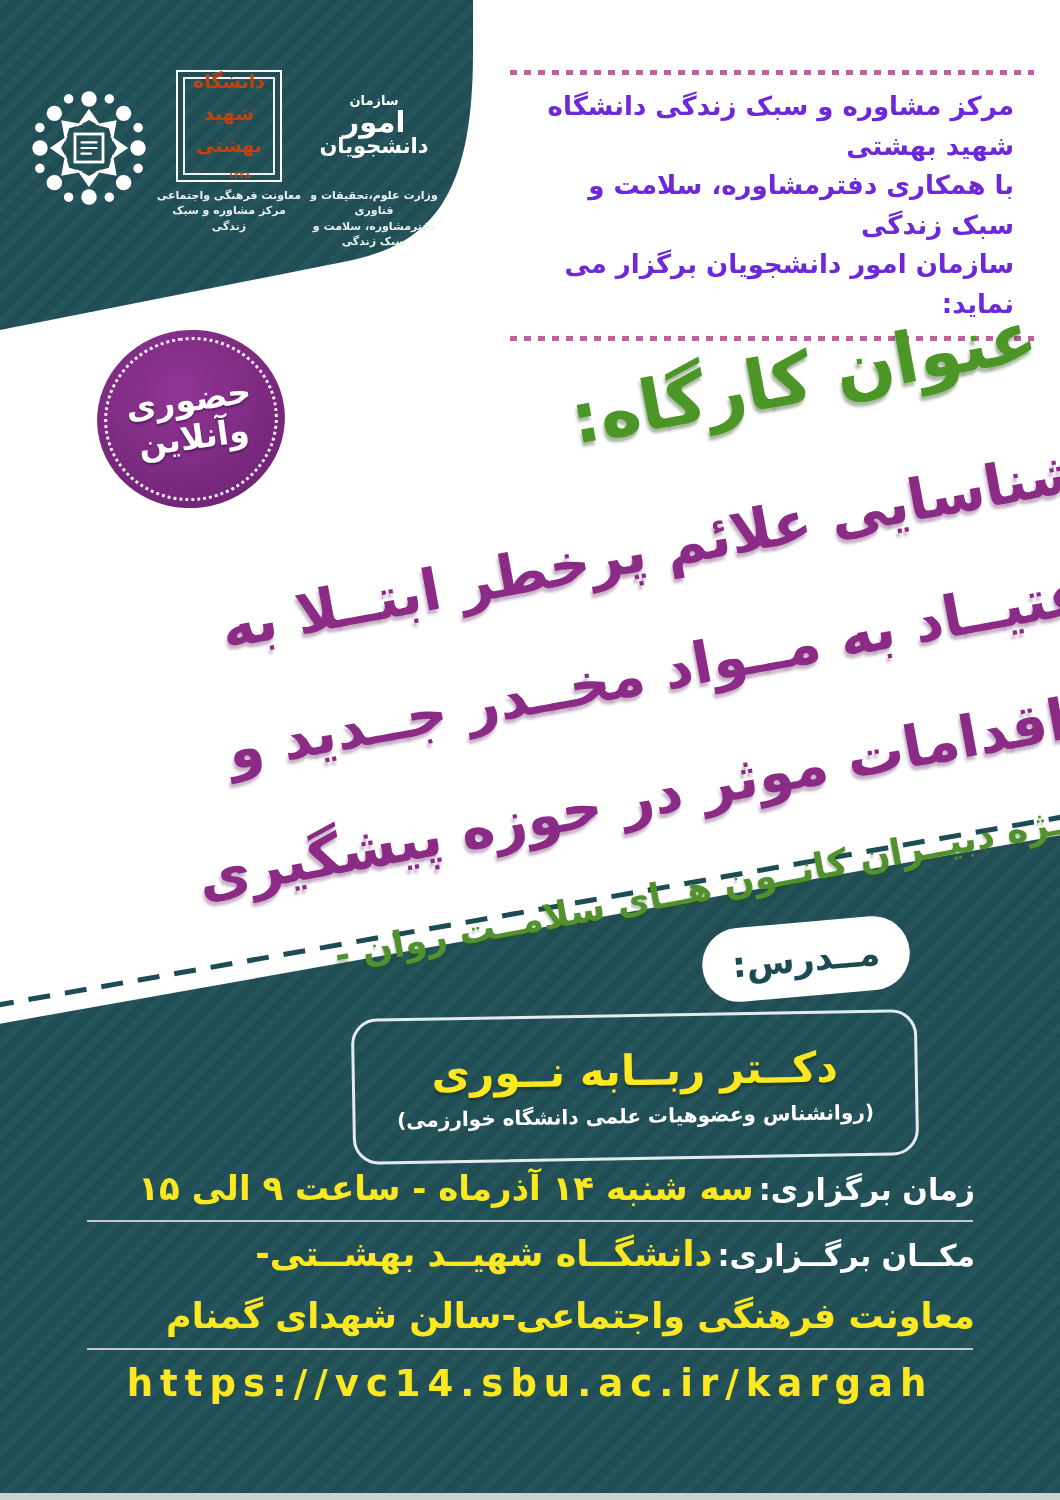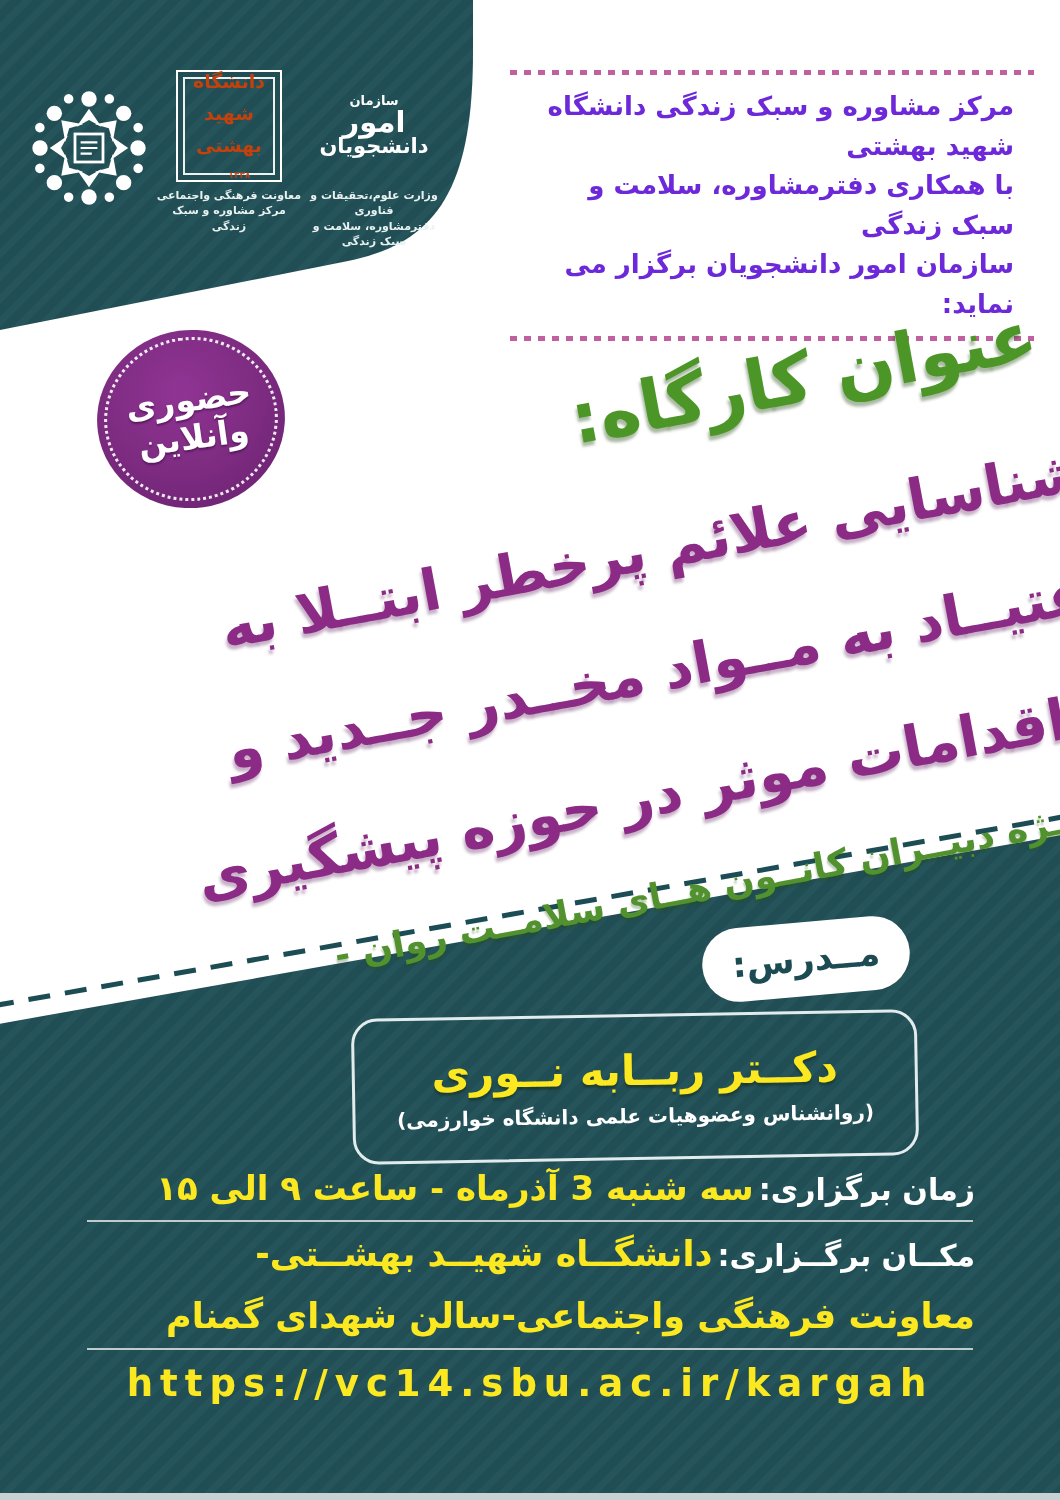--- a/index.html
+++ b/index.html
@@ -236,21 +236,21 @@
     <span>مــدرس:</span>
   </div>
   <div class="instructor-box">
     <div class="instructor-name">دکــتر ربــابه نــوری</div>
     <div class="instructor-role">(روانشناس وعضوهیات علمی دانشگاه خوارزمی)</div>
   </div>
 
   <div class="details">
     <div class="d-row">
       <span class="d-label">زمان برگزاری:</span>
-      <span class="d-value">سه شنبه 3 آذرماه - ساعت ۹ الی ۱۵</span>
+      <span class="d-value">سه شنبه ۱۴ آذرماه - ساعت ۹ الی ۱۵</span>
     </div>
     <div class="divider"></div>
     <div class="d-row">
       <span class="d-label">مکــان برگــزاری:</span>
       <span class="d-value place">دانشگــاه شهیــد بهشــتی-</span>
     </div>
     <div class="d-line2 d-value place">معاونت فرهنگی واجتماعی-سالن شهدای گمنام</div>
     <div class="divider"></div>
     <div class="url-row">https://vc14.sbu.ac.ir/kargah</div>
   </div>

